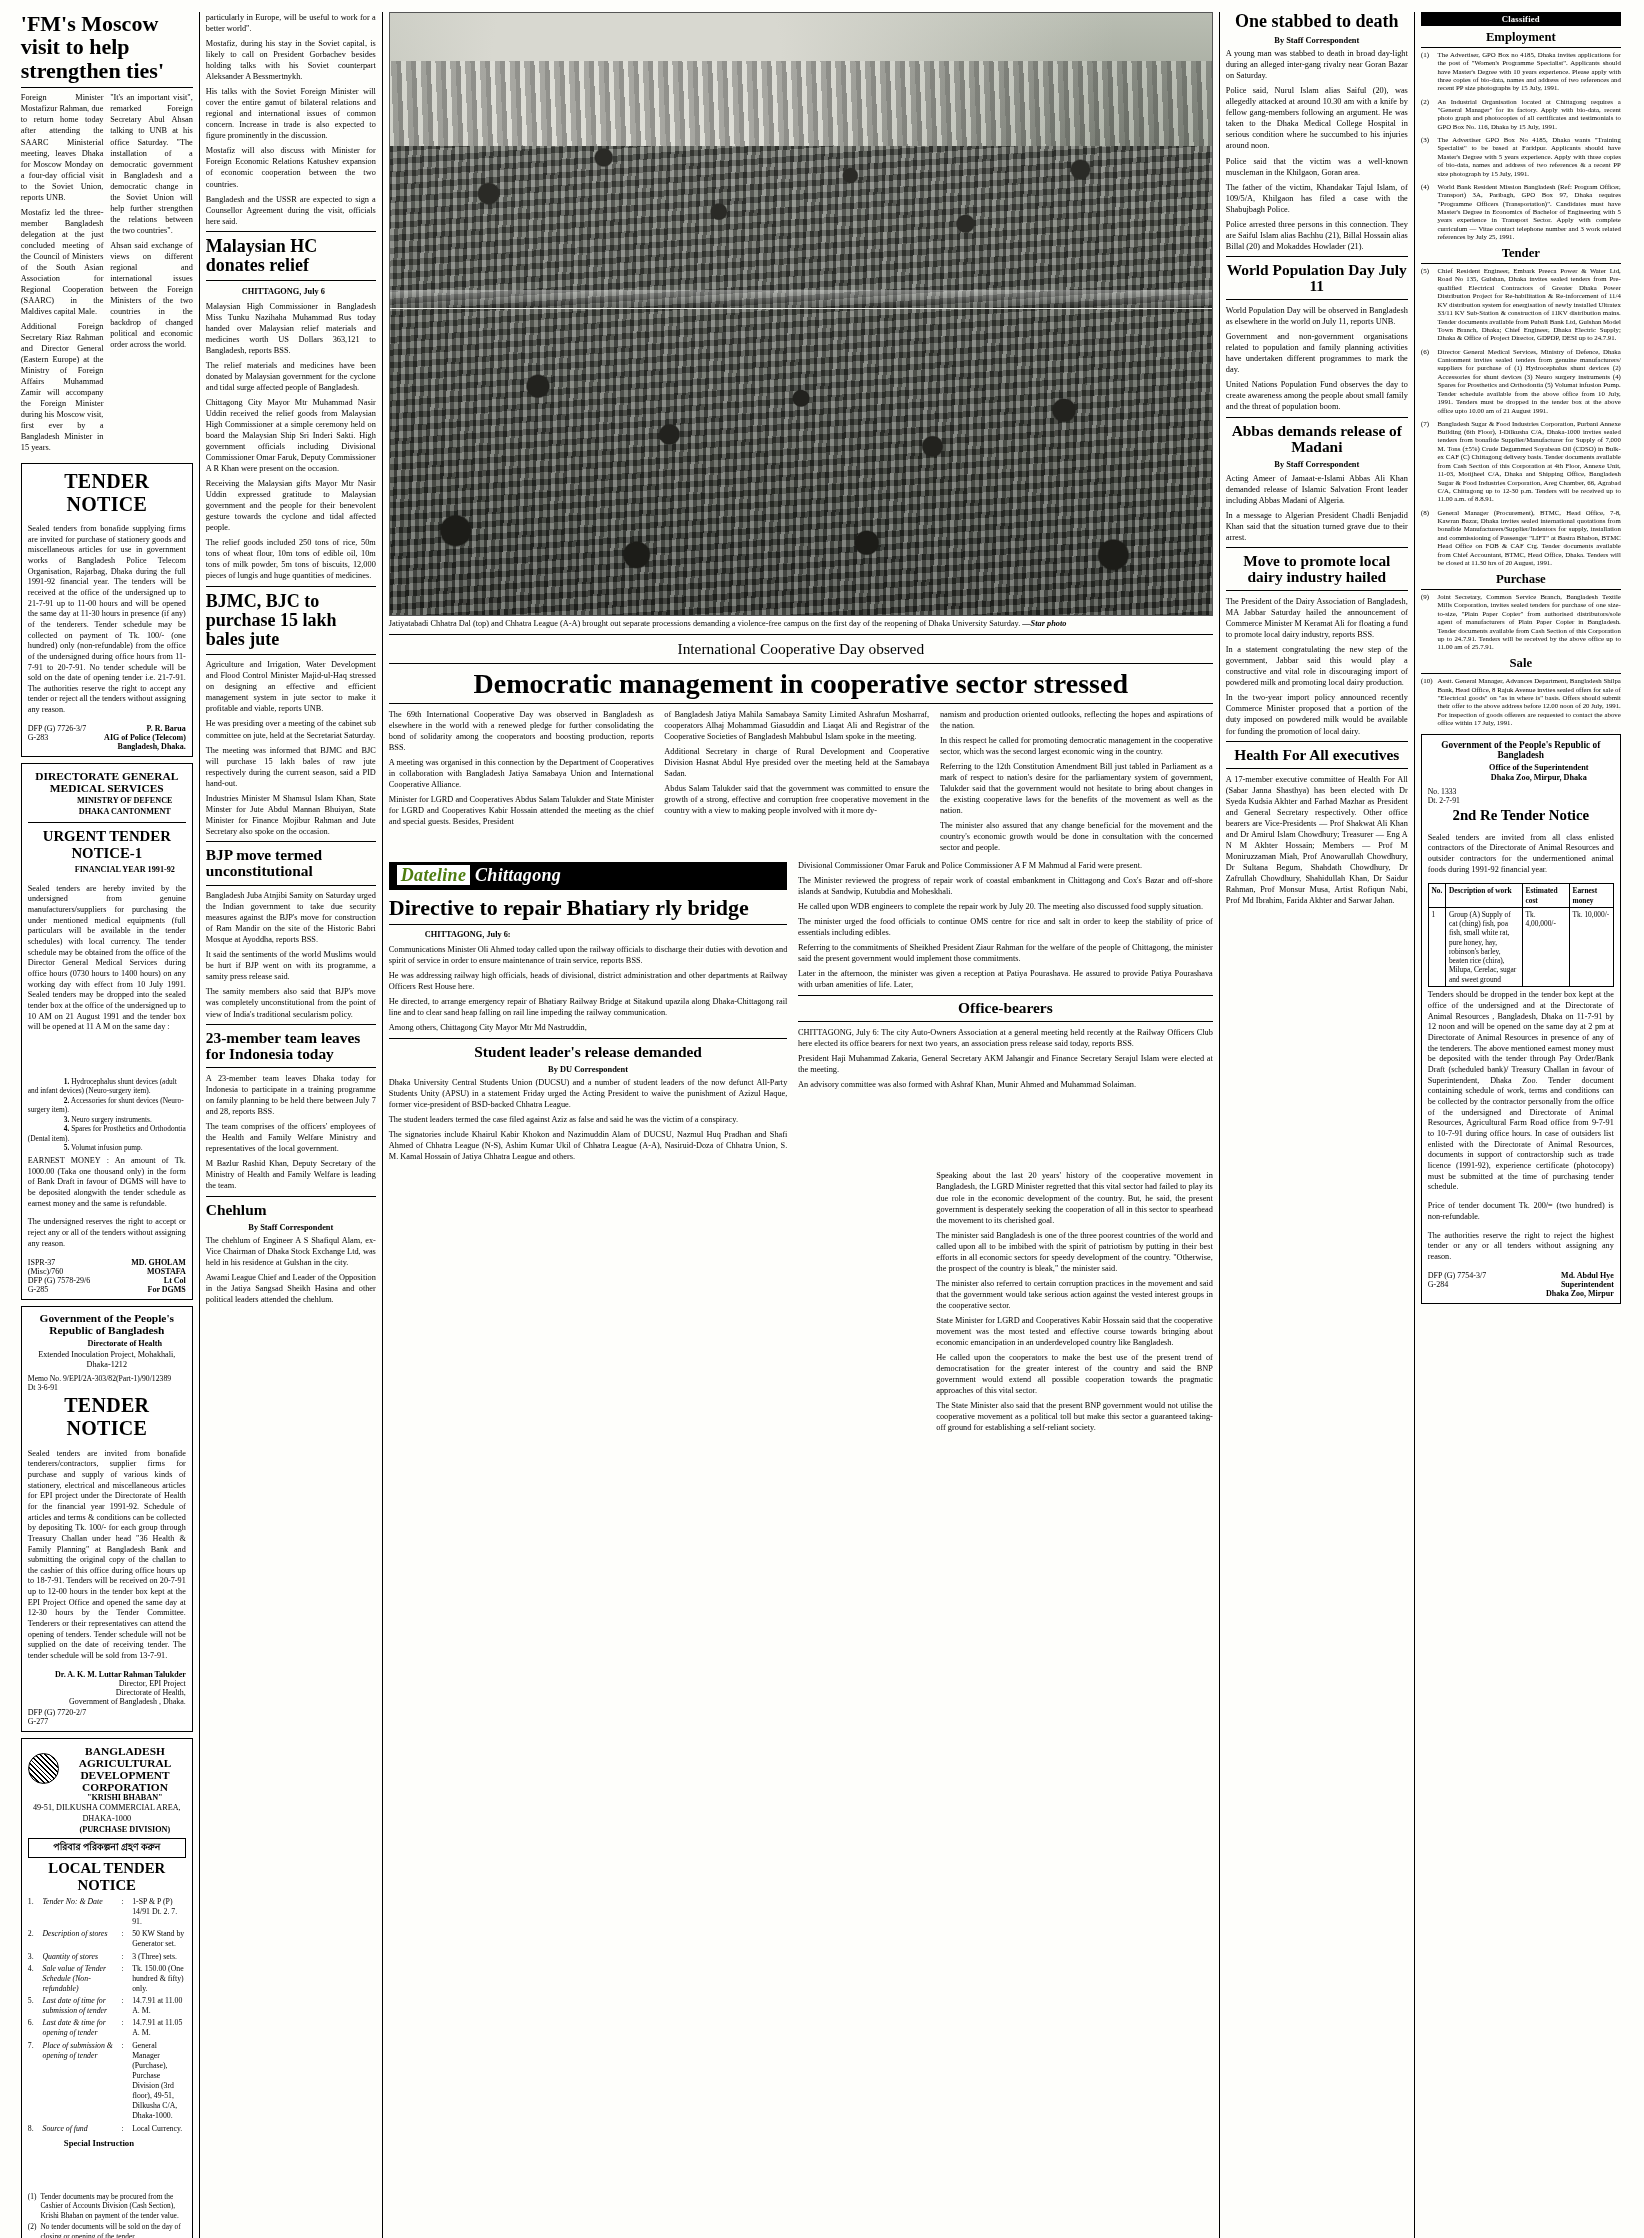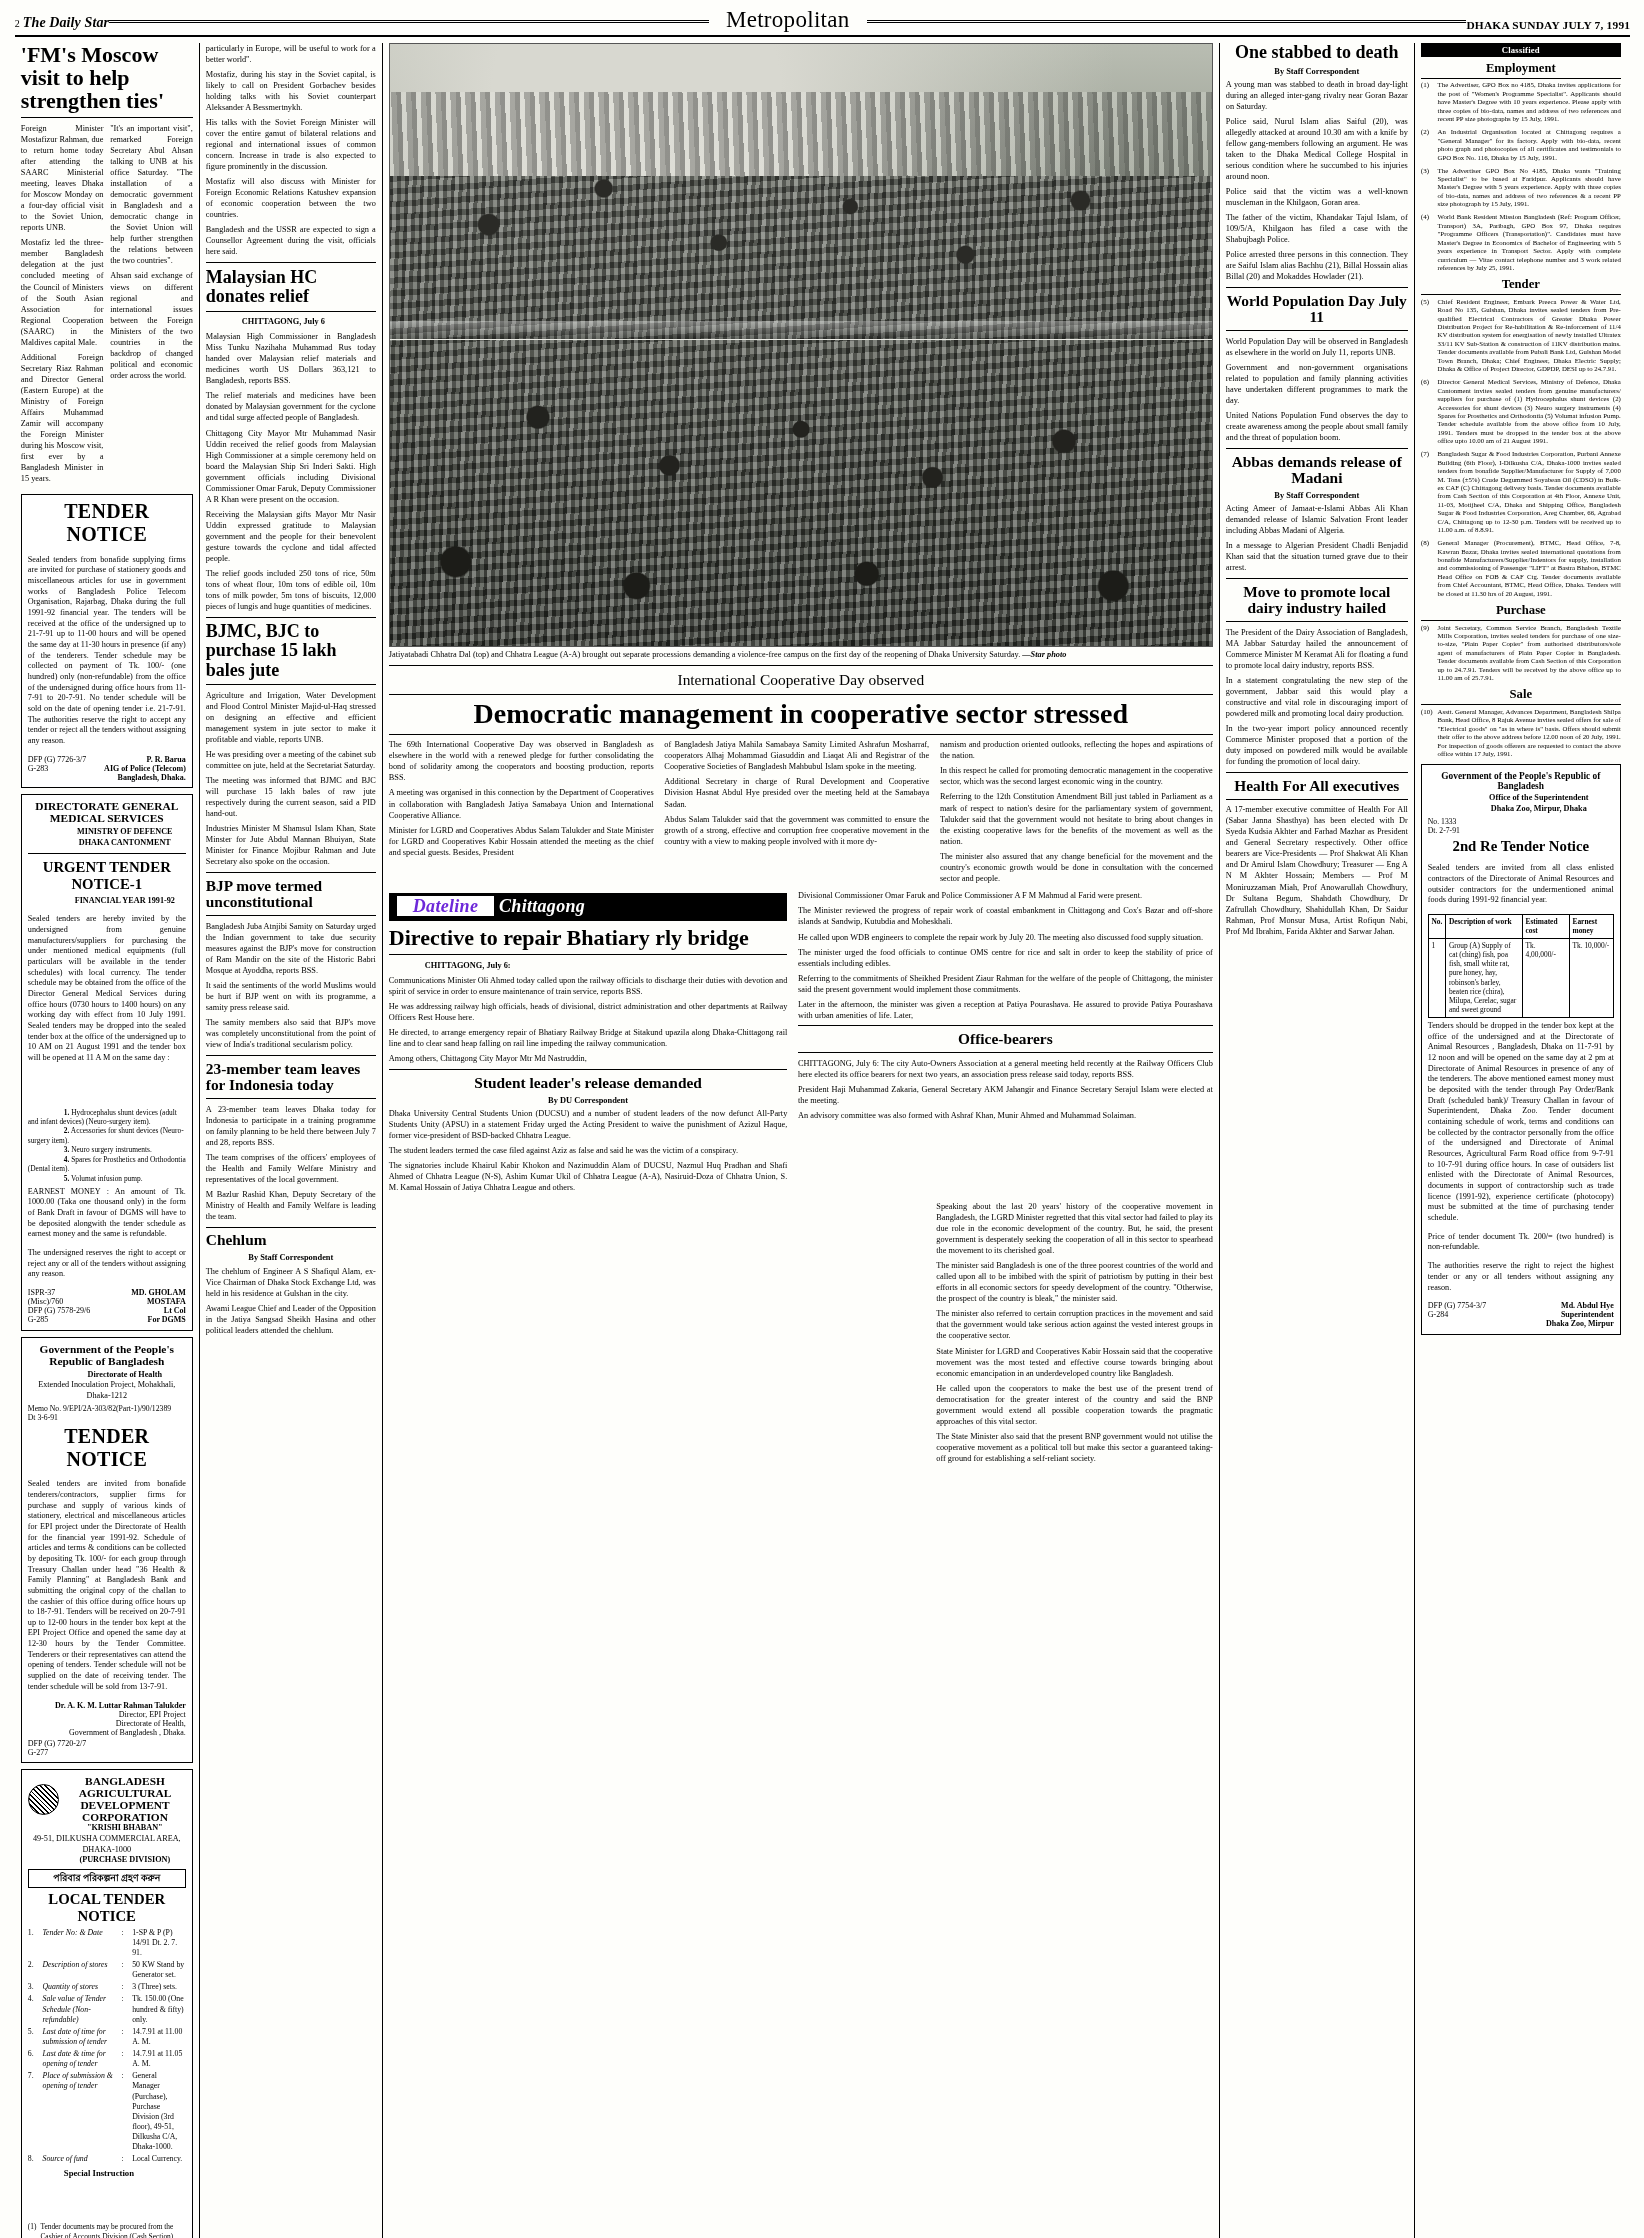--- a/index.html
+++ b/index.html
@@ -223,22 +223,22 @@
     font-size: 18px;
     padding: 2.7px 8px 4px 8px;
     display: inline-block;
     font-style: italic;
     letter-spacing: 0.3px;
     width: 100%;
     margin: 2.7px 0 5.4px 0;
   }
   .banner-rev .white-chip {
     background: #fff;
-    color: #6d28d9;
-    padding: 0 16px;
+    color: #4d7c0f;
+    padding: 0 4px;
     font-style: italic;
   }
 
   
   .logo-circ {
     width: 31px; height: 31px;
     border: 1.3px solid #000;
     border-radius: 50%;
     display: inline-block;
     position: relative;
@@ -286,31 +286,20 @@
   .bold { font-weight: bold; padding-left: 36px; }
   .bn { font-size: 9.4px; text-align: center; font-weight: bold; }
   .kv { display:flex; justify-content: space-between; font-size: 7.7px; flex-direction: column; }
   .head-rule-top { border-top: 1.3px solid #000; padding-top: 5px; }
 </style>
 </head>
 <body>
 
 <div class="page">
 
-  <div class="masthead">
-    <div class="mh-left">
-      <span class="pgno">2</span>
-      <span class="logo">The Daily Star</span>
-    </div>
-    <div class="mh-center">
-      <div class="rule"></div>
-      <span class="word">Metropolitan</span>
-    </div>
-    <div class="mh-right">DHAKA SUNDAY JULY 7, 1991</div>
-  </div>
 
   <div class="grid">
 
     <div class="col c1">
       <div class="col-inner">
 
         <h1 class="hl hl-xl">'FM's Moscow visit to help strengthen ties'</h1>
         <div class="rule-thin"></div>
 
         <div class="two-sub">

